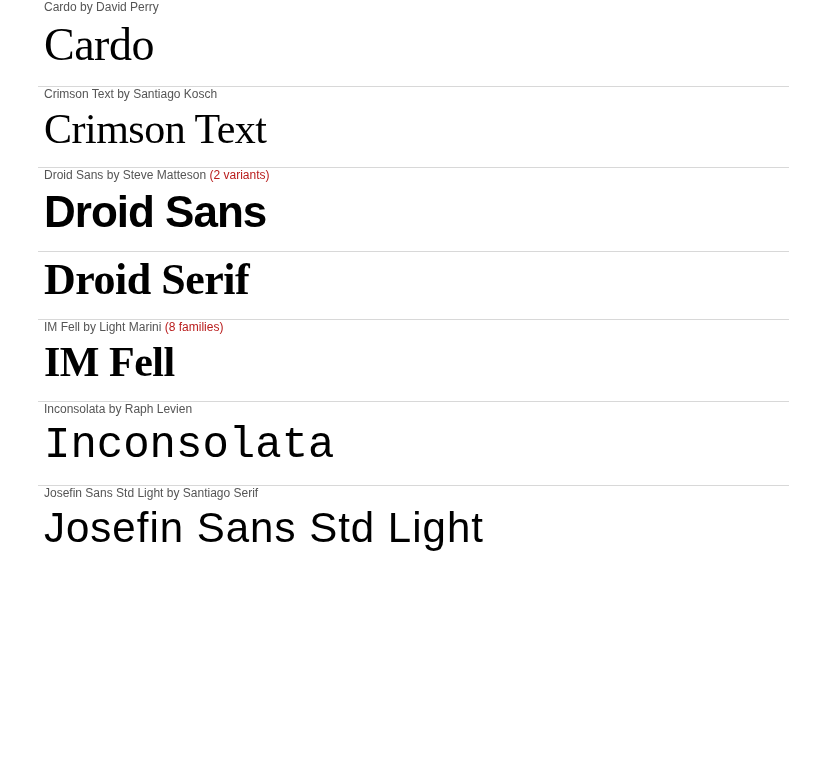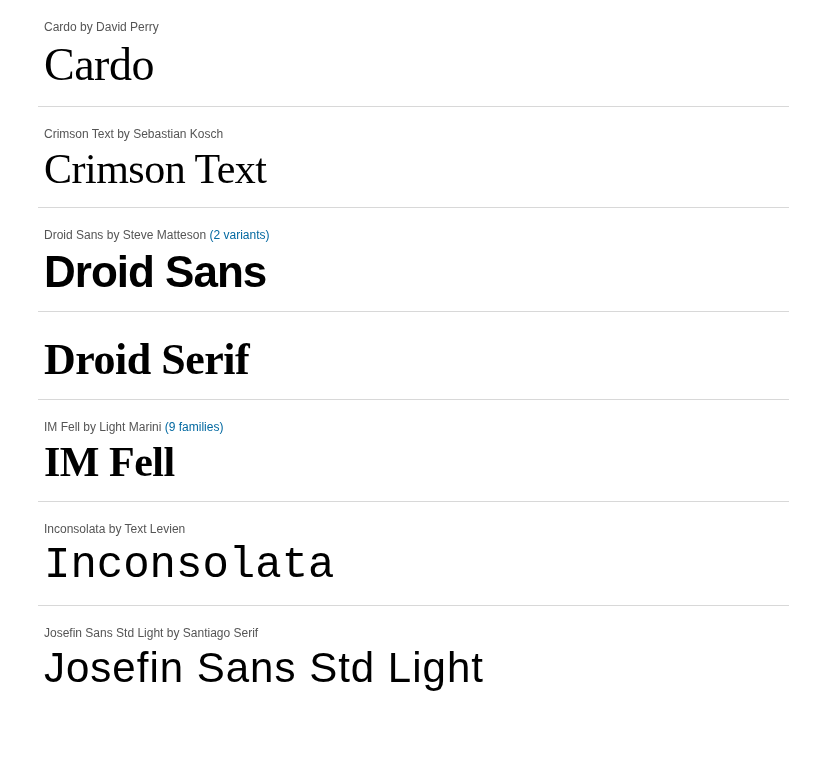--- a/index.html
+++ b/index.html
@@ -11,32 +11,32 @@
       font-family: Arial, Helvetica, sans-serif;
       background: #ffffff;
       padding: 0;
       width: 827px;
     }
     .font-list {
       padding: 0 38px;
     }
     .font-item {
       border-bottom: 1px solid #d8d8d8;
-      padding: 20px 0 12px 6px;
+      padding: 0 0 12px 6px;
     }
     .font-item:last-child {
       border-bottom: none;
     }
     .font-meta {
       font-size: 12px;
       color: #555555;
       margin-bottom: 2px;
     }
     .font-meta .extra {
-      color: #0369a1;
+      color: #b91c1c;
     }
     .font-preview {
       font-size: 42px;
       color: #000000;
       line-height: 1.25;
       letter-spacing: -0.5px;
     }
     
     .preview-cardo {
       font-family: Georgia, "Times New Roman", serif;
@@ -96,21 +96,21 @@
       <span>David Perry</span>
       <span class="extra"></span>
     </div>
     <div class="font-preview preview-cardo">Cardo</div>
   </div>
 
   <div class="font-item">
     <div class="font-meta">
       <span>Crimson Text</span>
       <span> by </span>
-      <span>Sebastian Kosch</span>
+      <span>Santiago Kosch</span>
       <span class="extra"></span>
     </div>
     <div class="font-preview preview-crimson">Crimson Text</div>
   </div>
 
   <div class="font-item">
     <div class="font-meta">
       <span>Droid Sans</span>
       <span> by </span>
       <span>Steve Matteson</span>
@@ -122,30 +122,30 @@
 
   <div class="font-item">
     <div class="font-preview preview-droidserif">Droid Serif</div>
   </div>
 
   <div class="font-item">
     <div class="font-meta">
       <span>IM Fell</span>
       <span> by </span>
       <span>Light Marini</span>
-      <span class="extra"> (9 families)</span>
+      <span class="extra"> (8 families)</span>
     </div>
     <div class="font-preview preview-imfell">IM Fell</div>
   </div>
 
   <div class="font-item">
     <div class="font-meta">
       <span>Inconsolata</span>
       <span> by </span>
-      <span>Text Levien</span>
+      <span>Raph Levien</span>
       <span class="extra"></span>
     </div>
     <div class="font-preview preview-inconsolata">Inconsolata</div>
   </div>
 
   <div class="font-item">
     <div class="font-meta">
       <span>Josefin Sans Std Light</span>
       <span> by </span>
       <span>Santiago Serif</span>

